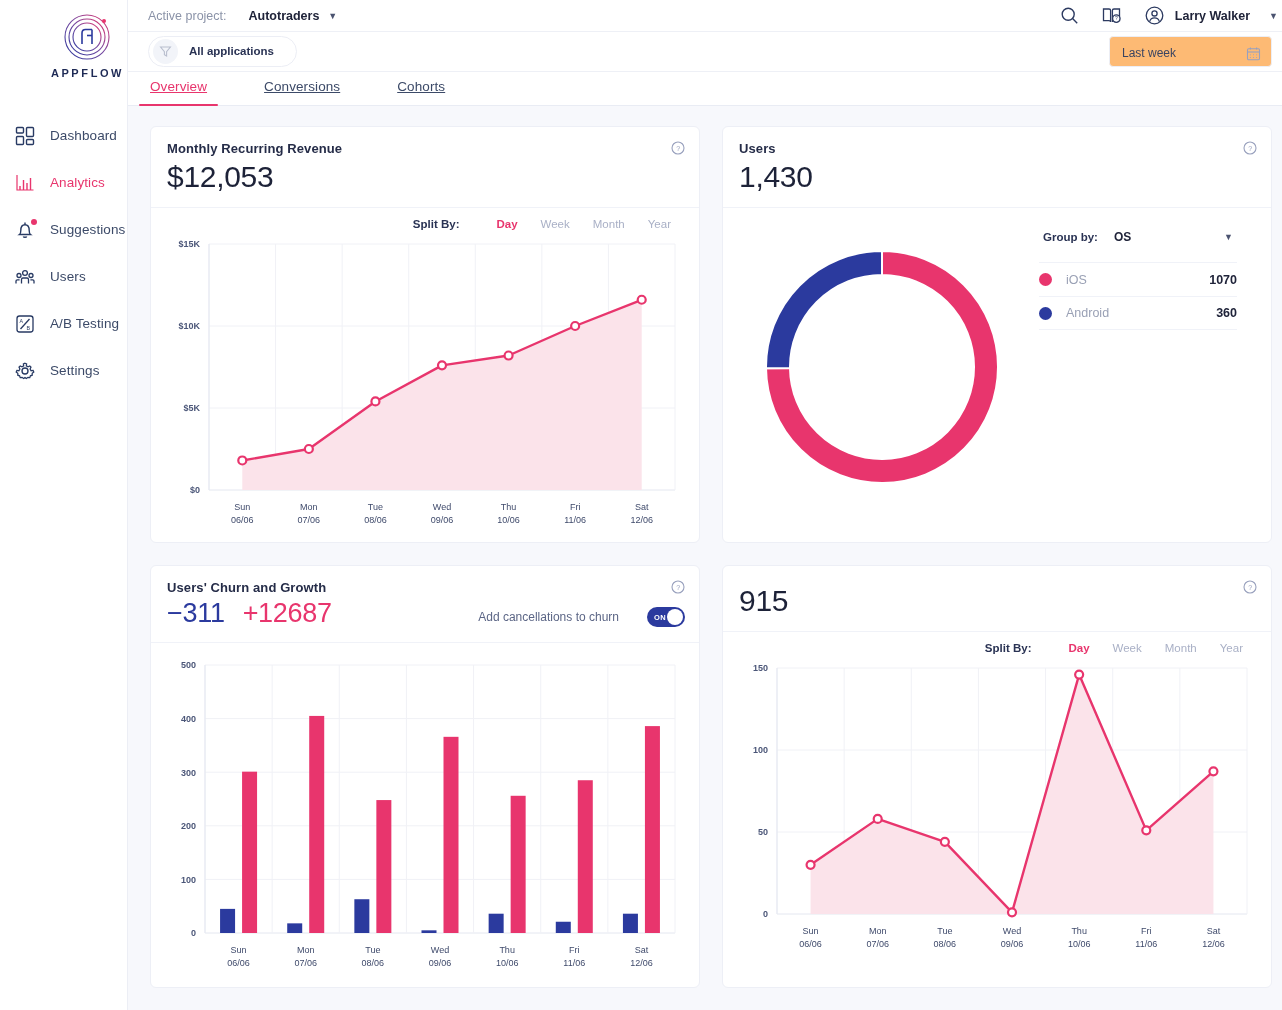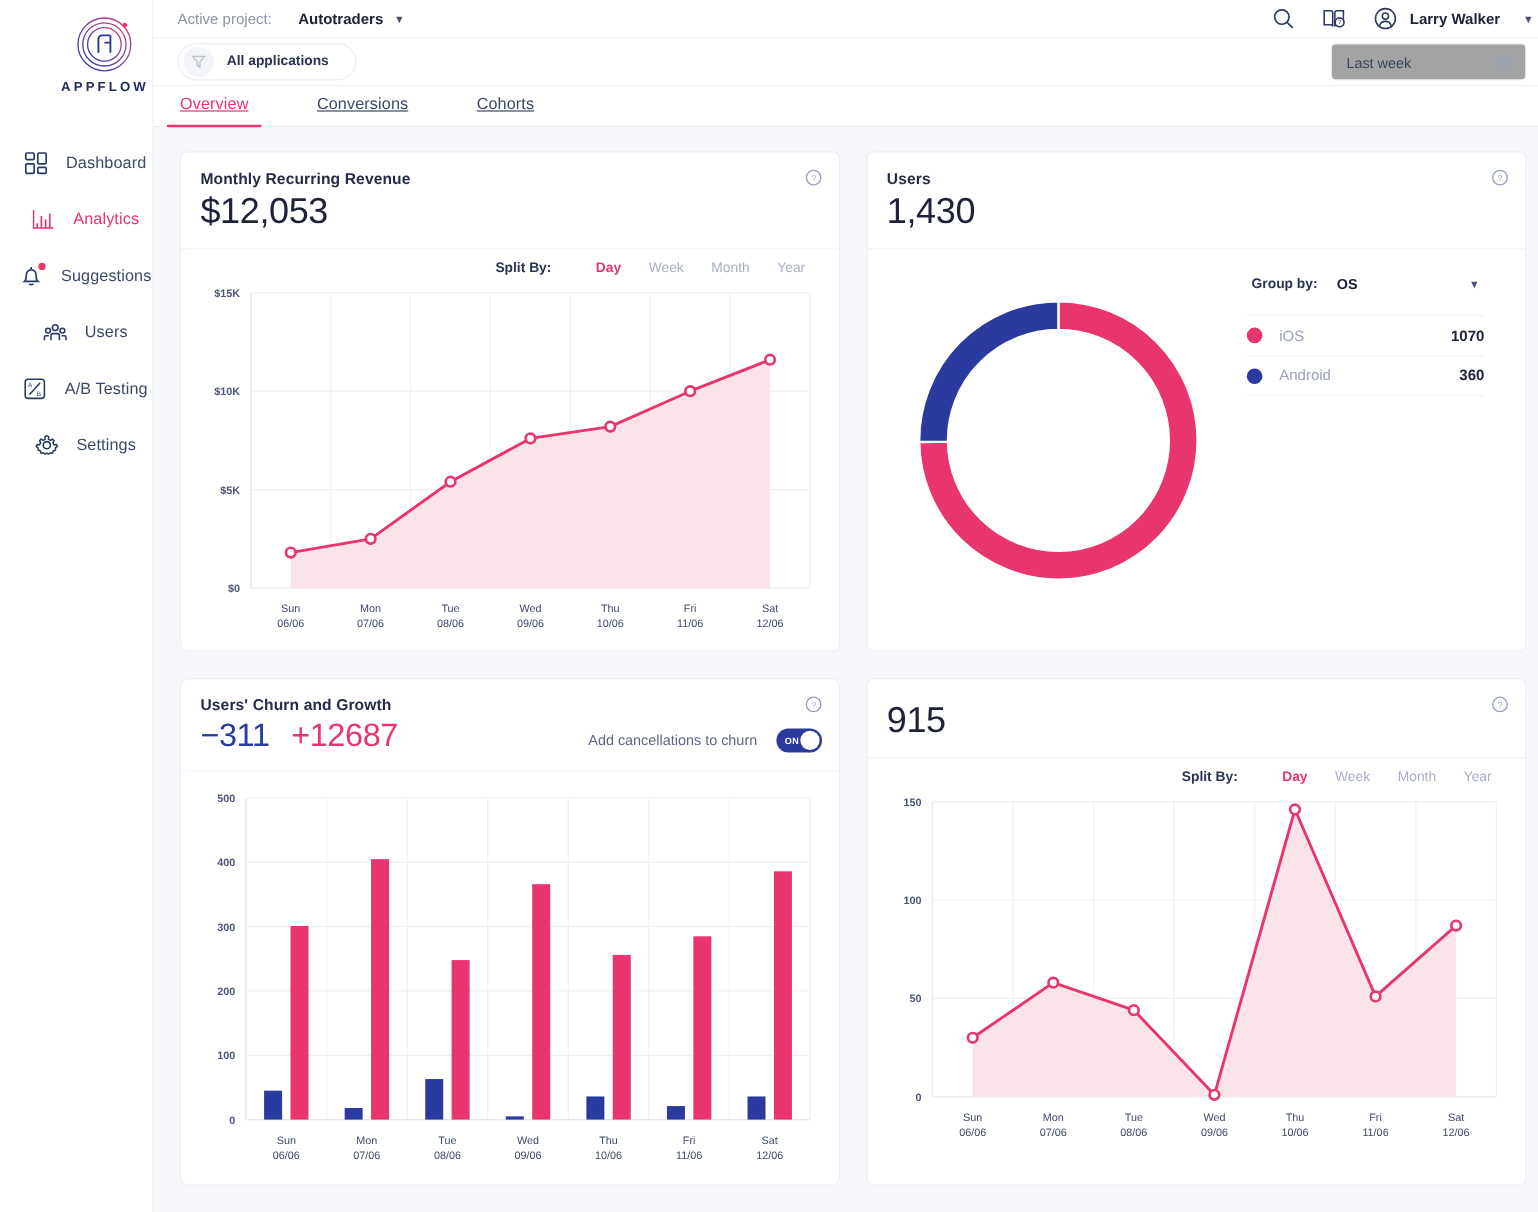--- a/index.html
+++ b/index.html
@@ -20,21 +20,21 @@
   }
   .logo-wrap { margin-top: 8px; display: flex; flex-direction: column; align-items: center; margin-left: 48px; }
   .logo-mark { width: 62px; height: 58px; display: block; }
   .logo-text {
     font-size: 11px; letter-spacing: 2.6px; font-weight: 700;
     color: #1e2a55; margin-top: 1px;
   }
   .nav { margin-top: 33px; width: 100%; }
   .nav-item {
     display: flex; align-items: center; gap: 14px;
-    padding: 0 0 0 14px; height: 47px; cursor: pointer; justify-content: center;
+    padding: 0 0 0 14px; height: 47px; cursor: pointer;
   }
   .nav-icon { width: 22px; height: 22px; flex: 0 0 22px; position: relative; color: #283a63; }
   .nav-icon svg { display: block; width: 22px; height: 22px; }
   .nav-label { font-size: 13.5px; color: #3d4a६8; color: #3c4a68; letter-spacing: .1px; }
   .nav-item.active .nav-label { color: #e8356d; }
   .nav-item.active .nav-icon { color: #e8356d; }
   .badge-dot {
     position: absolute; top: 0px; right: -1px;
     width: 6px; height: 6px; border-radius: 50%; background: #e8356d;
   }
@@ -64,21 +64,21 @@
     height: 31px; padding: 0 22px 0 4px;
     border: 1px solid #eceef5; border-radius: 18px; background:#fff; cursor:pointer;
   }
   .filter-ico-circ {
     width: 25px; height: 25px; border-radius:50%; background:#f2f4f9;
     display:flex; align-items:center; justify-content:center; color:#b8bece;
   }
   .filter-pill-label { font-size: 11.5px; color:#2a3354; font-weight: 600; }
   .daterange {
     margin-left:auto; width: 163px; height: 31px;
-    background:#a3a3a3; border:1px solid #eceef5; border-radius:4px;
+    background:#fdba74; border:1px solid #eceef5; border-radius:4px;
     display:flex; align-items:center; padding: 4px 10px 0 12px; cursor:pointer;
   }
   .daterange-label { font-size: 12px; color:#3a4461; }
   .daterange-ico { margin-left:auto; color:#97a0c0; display:flex; }
 
   .tabsbar {
     height: 46px; background:#fff; display:flex; align-items:flex-end;
     padding-left: 22px; border-bottom:1px solid #e9ecf4;
   }
   .tab {
@@ -129,21 +129,21 @@
   }
   .legend-row:last-child { border-bottom:1px solid #f0f2f8; }
   .legend-dot { width: 13px; height:13px; border-radius:50%; flex:0 0 13px; }
   .legend-name { font-size: 12.5px; color:#9aa1b5; margin-left: 14px; }
   .legend-val { margin-left:auto; font-size: 12.5px; color:#20243a; font-weight:700; }
 
   
   .churn-nums { display:flex; align-items:baseline; gap: 18px; margin-top:3px; }
   .churn-neg { font-size: 27px; color:#2b3a9e; letter-spacing:-.3px; }
   .churn-pos { font-size: 27px; color:#e8356d; letter-spacing:-.3px; }
-  .churn-toggle-wrap { position:absolute; right: 14px; bottom: 15px; display:flex; align-items:center; gap: 16px; }
+  .churn-toggle-wrap { position:absolute; right: 14px; bottom: 15px; display:flex; align-items:center; gap: 28px; }
   .churn-toggle-label { font-size: 12px; color:#5c6party; color:#5c6686; }
   .toggle {
     width: 38px; height: 20px; border-radius: 11px; background:#2b3a9e;
     display:flex; align-items:center; padding: 0 3px; cursor:pointer; position:relative;
   }
   .toggle-text { font-size: 7.5px; color:#fff; font-weight:700; margin-left: 4px; letter-spacing:.4px; }
   .toggle-knob {
     position:absolute; right: 2px; top: 2px;
     width:16px; height:16px; border-radius:50%; background:#fff;
   }

